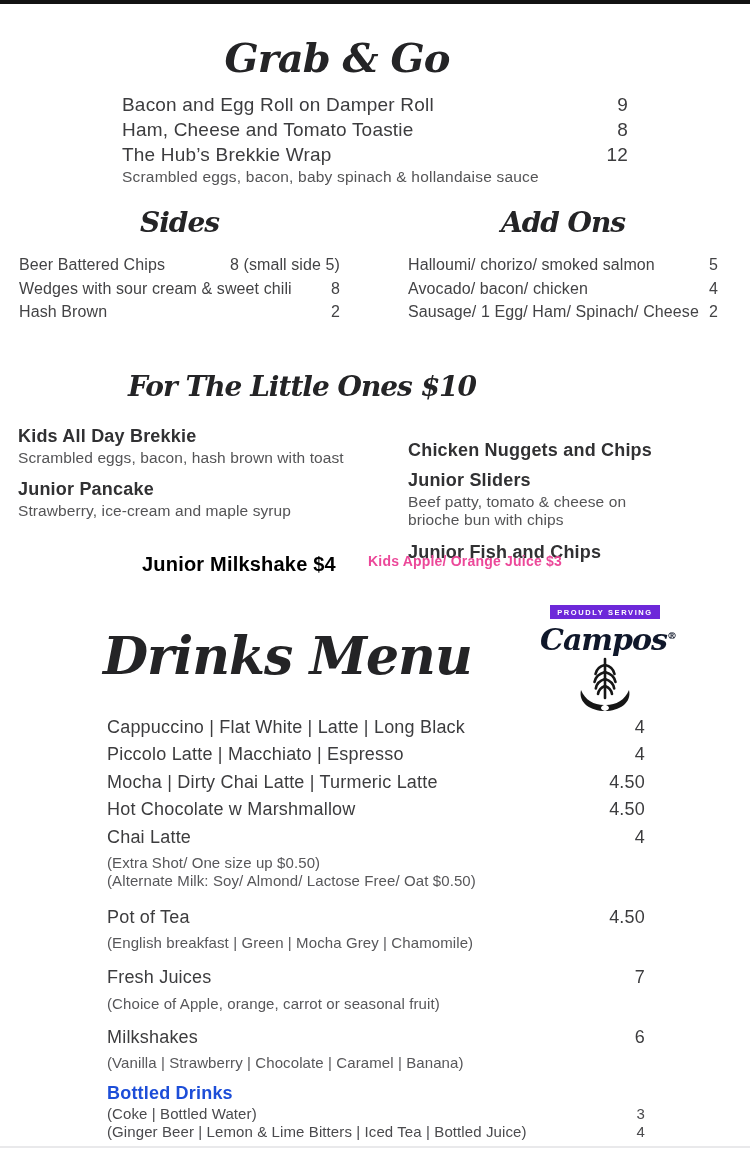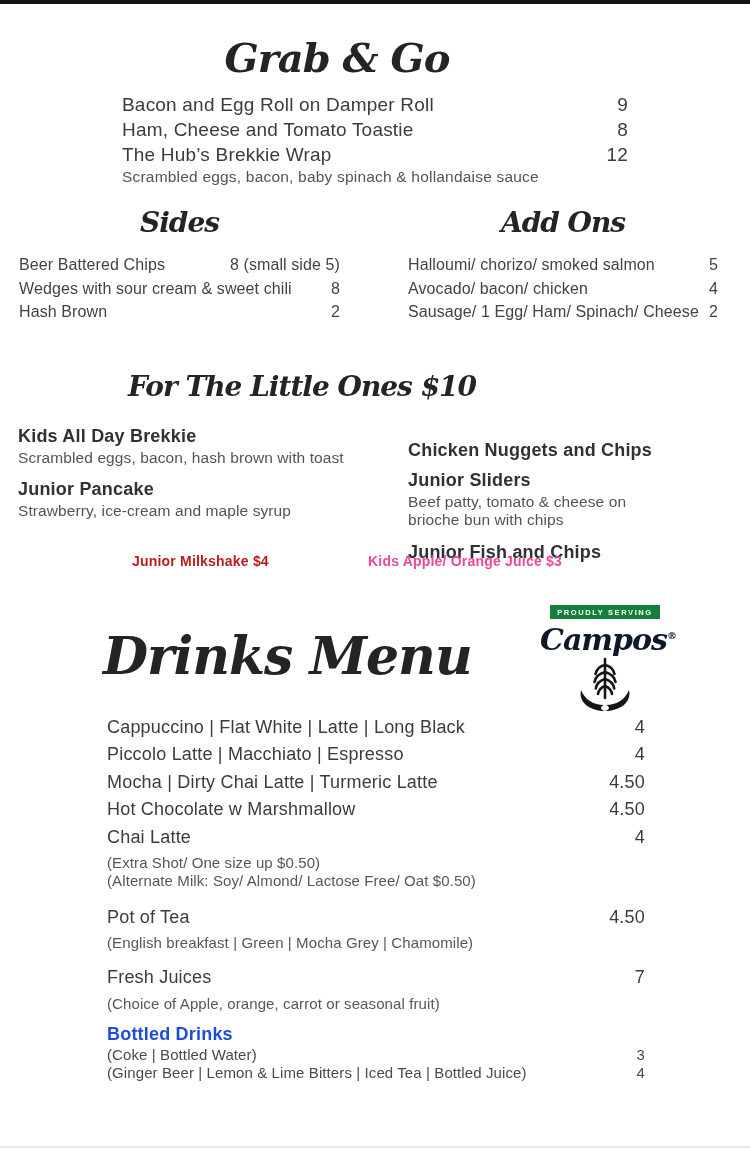--- a/index.html
+++ b/index.html
@@ -35,27 +35,27 @@
   
   .lo-title{position:absolute;top:358px;left:0;width:604px;font-size:28px;line-height:58px;}
   .lo-col{position:absolute;top:426px;}
   .lo-left{left:18px;width:376px;}
   .lo-right{left:408px;width:320px;}
   .lo-head{font-size:18px;line-height:20px;color:#313133;font-weight:600;letter-spacing:.2px;}
   .lo-desc{font-size:15.5px;line-height:17.5px;color:#545456;margin-top:3px;white-space:pre-line;letter-spacing:.1px;}
   .lo-item{margin-bottom:12px;}
   .lo-right .lo-item{margin-bottom:9px;}
   .lo-right .lo-item.plain{margin-bottom:10px;margin-top:14px;}
-  .lo-footer-left{position:absolute;top:553px;left:132px;font-size:14px;font-weight:600;color:#b91c1c;letter-spacing:.2px;}
+  .lo-footer-left{position:absolute;top:553px;left:142px;font-size:20px;font-weight:600;color:#000000;letter-spacing:.2px;}
   .lo-footer-right{position:absolute;top:553px;left:368px;font-size:14px;font-weight:600;color:#ec4899;letter-spacing:.2px;}
 
   
   .dk-title{position:absolute;top:616px;left:103px;font-size:52px;line-height:80px;}
   .campos{position:absolute;top:601px;left:540px;width:130px;text-align:center;}
-  .campos-tag{display:inline-block;background:#15803d;color:#ffffff;font-size:7.5px;letter-spacing:1.6px;font-weight:bold;padding:3px 7px 2px 7px;}
+  .campos-tag{display:inline-block;background:#6d28d9;color:#ffffff;font-size:7.5px;letter-spacing:1.6px;font-weight:bold;padding:3px 7px 2px 7px;}
   .campos-brand{font-family:"DejaVu Serif", serif;font-style:italic;font-weight:bold;font-size:30px;line-height:32px;color:#0f172a;letter-spacing:-1px;margin-top:1px;}
   .campos-reg{font-size:10px;vertical-align:super;letter-spacing:0;}
   .campos-art{margin-top:0px;}
 
   .dk-list{position:absolute;top:717px;left:107px;width:538px;}
   .dk-row{display:flex;justify-content:space-between;font-size:18px;line-height:21px;margin-bottom:6.4px;color:#3c3c3e;letter-spacing:.2px;}
   .dk-row .item-price{white-space:nowrap;padding-left:10px;}
   .dk-note{font-size:15px;line-height:18px;color:#57575a;letter-spacing:.1px;}
   .dk-note-row{display:flex;justify-content:space-between;font-size:15px;line-height:18px;color:#4a4a4d;letter-spacing:.1px;}
   .dk-notes{margin-top:2px;}
@@ -215,20 +215,29 @@
   <div class="g3">
     <div class="dk-row">
       <span>Fresh Juices</span>
       <span class="item-price">7</span>
     </div>
     <div class="dk-notes">
       <div class="dk-note">(Choice of Apple, orange, carrot or seasonal fruit)</div>
     </div>
   </div>
 
+  <div class="g4">
+    <div class="dk-row">
+      <span>Milkshakes</span>
+      <span class="item-price">6</span>
+    </div>
+    <div class="dk-notes">
+      <div class="dk-note">(Vanilla | Strawberry | Chocolate | Caramel | Banana)</div>
+    </div>
+  </div>
 
   <div class="g5">
     <div class="dk-group-head">Bottled Drinks</div>
     <div class="dk-note-row">
       <span>(Coke | Bottled Water)</span>
       <span class="item-price">3</span>
     </div>
     <div class="dk-note-row">
       <span>(Ginger Beer | Lemon &amp; Lime Bitters | Iced Tea | Bottled Juice)</span>
       <span class="item-price">4</span>

